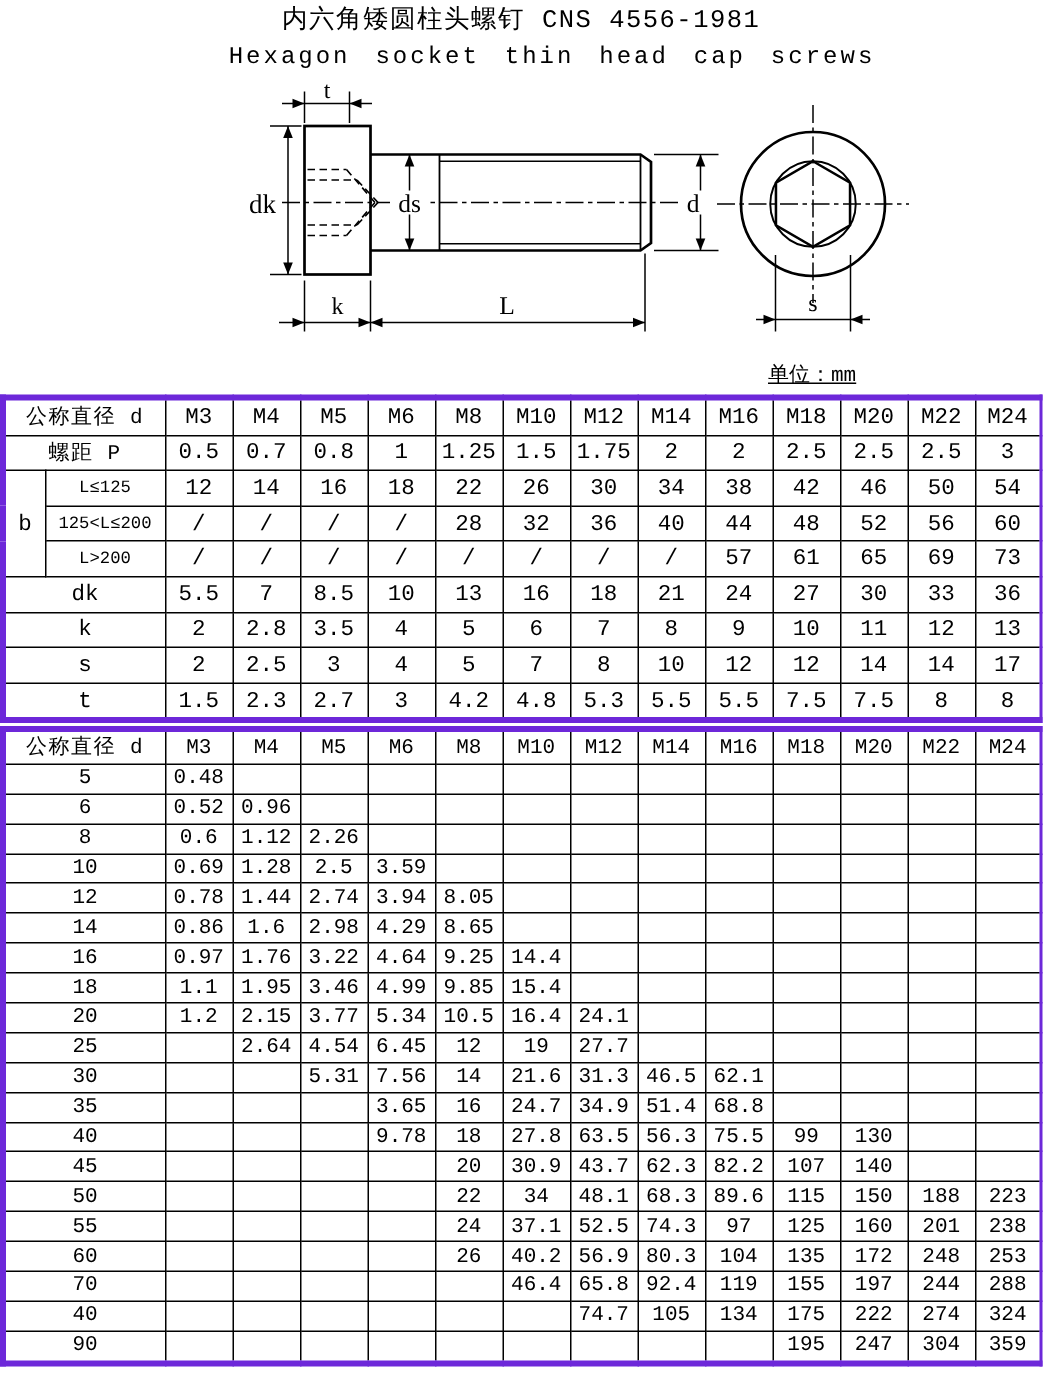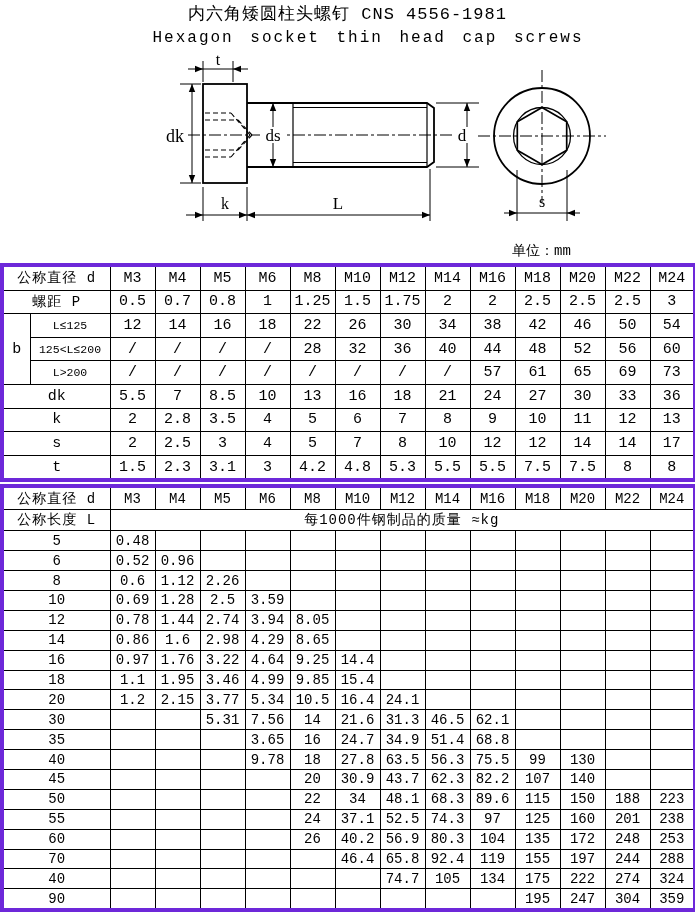--- a/index.html
+++ b/index.html
@@ -1,21 +1,21 @@
 <!DOCTYPE html>
 <html><head>
 <meta charset="utf-8">
 <style>
   html,body{margin:0;padding:0;background:#fff;}
   body{width:695px;height:919px;overflow:hidden;
        font-family:"Liberation Mono","DejaVu Sans Mono",monospace;color:#000;}
   .page{width:695px;height:919px;position:relative;background:#fff;}
   .title{ text-align:center;font-size:17px;padding-top:4px;height:22px;line-height:22px;letter-spacing:1px;}
   .subtitle{text-align:center;font-size:16px;height:24px;line-height:24px;letter-spacing:2px;word-spacing:5px;padding-left:41px;}
-  .unit-line{height:22px;line-height:20px;font-size:14px;padding-left:512px;box-sizing:border-box;}
+  .unit-line{height:22px;line-height:20px;font-size:14px;padding-left:512px;box-sizing:border-box;text-decoration:underline;}
   svg text{font-family:"Liberation Serif","DejaVu Serif",serif;fill:#000;}
   table{border-collapse:collapse;table-layout:fixed;width:695px;border:4px solid #6d28d9;}
   td{border:1px solid #000;text-align:center;vertical-align:middle;padding:0;
      white-space:nowrap;overflow:hidden;font-size:15px;}
   #table1 td{height:22.6px;}
   #table1 td.lbl{font-size:14px;letter-spacing:1px;}
   #table1 td.sub{font-size:11.5px;letter-spacing:0;}
   #table2{margin-top:2px;}
   #table2 td{height:18.9px;font-size:14px;line-height:1;}
   #table2 tr.hdr td{height:20.5px;}
@@ -262,21 +262,21 @@
           <td>12</td>
           <td>12</td>
           <td>14</td>
           <td>14</td>
           <td>17</td>
         </tr>
         <tr>
           <td colspan="2">t</td>
           <td>1.5</td>
           <td>2.3</td>
-          <td>3.1</td>
+          <td>2.7</td>
           <td>3</td>
           <td>4.2</td>
           <td>4.8</td>
           <td>5.3</td>
           <td>5.5</td>
           <td>5.5</td>
           <td>7.5</td>
           <td>7.5</td>
           <td>8</td>
           <td>8</td>
@@ -311,24 +311,20 @@
           <td>M8</td>
           <td>M10</td>
           <td>M12</td>
           <td>M14</td>
           <td>M16</td>
           <td>M18</td>
           <td>M20</td>
           <td>M22</td>
           <td>M24</td>
         </tr>
-        <tr class="hdr">
-          <td class="lbl">公称长度 L</td>
-          <td colspan="13" class="lbl">每1000件钢制品的质量 ≈kg</td>
-        </tr>
         <tr>
           <td>5</td>
           <td>0.48</td>
           <td></td>
           <td></td>
           <td></td>
           <td></td>
           <td></td>
           <td></td>
           <td></td>
@@ -452,20 +448,36 @@
         </tr>
         <tr>
           <td>20</td>
           <td>1.2</td>
           <td>2.15</td>
           <td>3.77</td>
           <td>5.34</td>
           <td>10.5</td>
           <td>16.4</td>
           <td>24.1</td>
+          <td></td>
+          <td></td>
+          <td></td>
+          <td></td>
+          <td></td>
+          <td></td>
+        </tr>
+        <tr>
+          <td>25</td>
+          <td></td>
+          <td>2.64</td>
+          <td>4.54</td>
+          <td>6.45</td>
+          <td>12</td>
+          <td>19</td>
+          <td>27.7</td>
           <td></td>
           <td></td>
           <td></td>
           <td></td>
           <td></td>
           <td></td>
         </tr>
         <tr>
           <td>30</td>
           <td></td>

